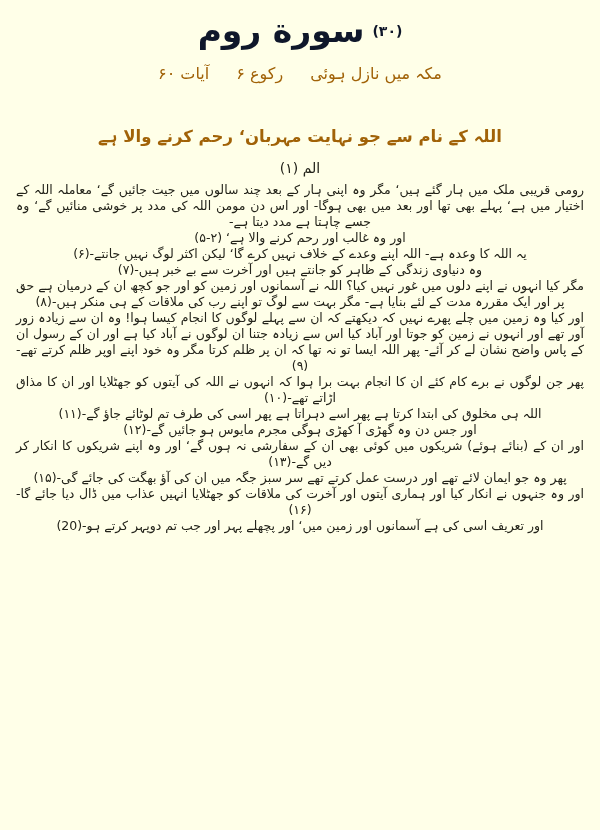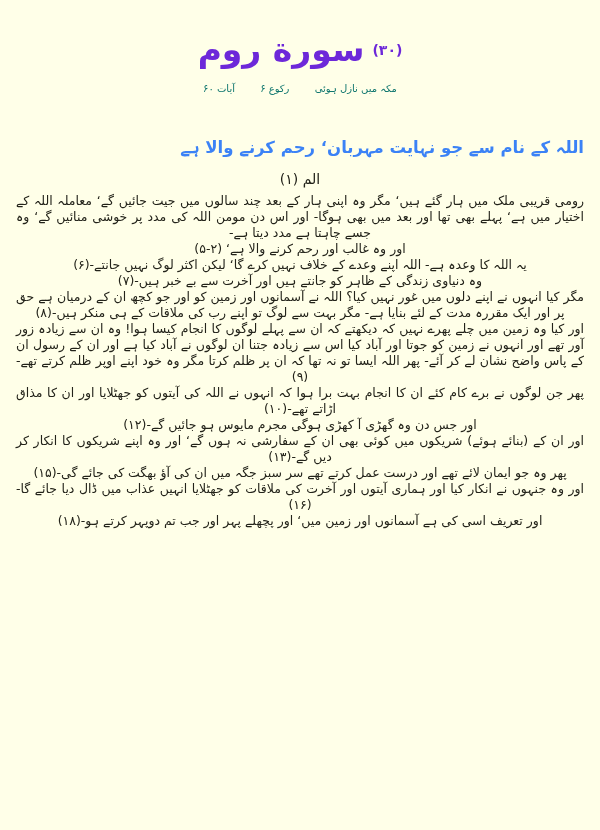--- a/index.html
+++ b/index.html
@@ -9,44 +9,44 @@
     box-sizing: border-box;
     background: #FFFFE8;
     color: #23231A;
     direction: rtl;
     font-family: "DejaVu Sans", sans-serif;
     padding: 8px 16px 6px 16px;
     overflow: hidden;
   }
   .surah-header { text-align: center; }
   .title-row {
-    margin: 20px 0 0 0;
+    margin: 1px 0 0 0;
     font-size: 33px;
     font-weight: bold;
     line-height: 1.35;
-    color: #6d28d9;
+    color: #0f172a;
   }
   .surah-number {
     font-size: 14px;
     font-weight: bold;
     vertical-align: 6px;
     margin-left: 8px;
   }
   .surah-meta {
     margin-top: 10px;
-    font-size: 10px;
-    color: #0f766e;
+    font-size: 16px;
+    color: #a16207;
   }
   .surah-meta span { margin: 0 11px; }
   .bismillah-line {
-    text-align: right;
+    text-align: center;
     font-size: 16.5px;
     font-weight: bold;
     margin-top: 44px;
-    color: #3b82f6;
+    color: #a16207;
   }
   .opening-verse {
     text-align: center;
     font-size: 14px;
     margin-top: 14px;
   }
   .verses-list {
     margin-top: 6px;
     font-size: 12.5px;
     line-height: 16px;
@@ -77,20 +77,21 @@
   <div class="opening-verse">الم (۱)</div>
 
   <div class="verses-list">
       <p class="verse-paragraph">رومی قریبی ملک میں ہار گئے ہیں‘ مگر وہ اپنی ہار کے بعد چند سالوں میں جیت جائیں گے‘ معاملہ اللہ کے اختیار میں ہے‘ پہلے بھی تھا اور بعد میں بھی ہوگا- اور اس دن مومن اللہ کی مدد پر خوشی منائیں گے‘ وہ جسے چاہتا ہے مدد دیتا ہے-</p>
       <p class="verse-paragraph">اور وہ غالب اور رحم کرنے والا ہے‘ (۲-۵)</p>
       <p class="verse-paragraph">یہ اللہ کا وعدہ ہے- اللہ اپنے وعدے کے خلاف نہیں کرے گا‘ لیکن اکثر لوگ نہیں جانتے-(۶)</p>
       <p class="verse-paragraph">وہ دنیاوی زندگی کے ظاہر کو جانتے ہیں اور آخرت سے بے خبر ہیں-(۷)</p>
       <p class="verse-paragraph">مگر کیا انہوں نے اپنے دلوں میں غور نہیں کیا؟ اللہ نے آسمانوں اور زمین کو اور جو کچھ ان کے درمیان ہے حق پر اور ایک مقررہ مدت کے لئے بنایا ہے- مگر بہت سے لوگ تو اپنے رب کی ملاقات کے ہی منکر ہیں-(۸)</p>
       <p class="verse-paragraph">اور کیا وہ زمین میں چلے پھرے نہیں کہ دیکھتے کہ ان سے پہلے لوگوں کا انجام کیسا ہوا! وہ ان سے زیادہ زور آور تھے اور انہوں نے زمین کو جوتا اور آباد کیا اس سے زیادہ جتنا ان لوگوں نے آباد کیا ہے اور ان کے رسول ان کے پاس واضح نشان لے کر آئے- پھر اللہ ایسا تو نہ تھا کہ ان پر ظلم کرتا مگر وہ خود اپنے اوپر ظلم کرتے تھے-(۹)</p>
       <p class="verse-paragraph">پھر جن لوگوں نے برے کام کئے ان کا انجام بہت برا ہوا کہ انہوں نے اللہ کی آیتوں کو جھٹلایا اور ان کا مذاق اڑاتے تھے-(۱۰)</p>
+      <p class="verse-paragraph">اللہ ہی مخلوق کی ابتدا کرتا ہے پھر اسے دہراتا ہے پھر اسی کی طرف تم لوٹائے جاؤ گے-(۱۱)</p>
       <p class="verse-paragraph">اور جس دن وہ گھڑی آ کھڑی ہوگی مجرم مایوس ہو جائیں گے-(۱۲)</p>
       <p class="verse-paragraph">اور ان کے (بنائے ہوئے) شریکوں میں کوئی بھی ان کے سفارشی نہ ہوں گے‘ اور وہ اپنے شریکوں کا انکار کر دیں گے-(۱۳)</p>
       <p class="verse-paragraph">پھر وہ جو ایمان لائے تھے اور درست عمل کرتے تھے سر سبز جگہ میں ان کی آؤ بھگت کی جائے گی-(۱۵)</p>
       <p class="verse-paragraph">اور وہ جنہوں نے انکار کیا اور ہماری آیتوں اور آخرت کی ملاقات کو جھٹلایا انہیں عذاب میں ڈال دیا جائے گا-(۱۶)</p>
-      <p class="verse-paragraph">اور تعریف اسی کی ہے آسمانوں اور زمین میں‘ اور پچھلے پہر اور جب تم دوپہر کرتے ہو-(۱۸)</p>
+      <p class="verse-paragraph">اور تعریف اسی کی ہے آسمانوں اور زمین میں‘ اور پچھلے پہر اور جب تم دوپہر کرتے ہو-(20)</p>
     </div>
 
 </div>
 
 </body></html>

